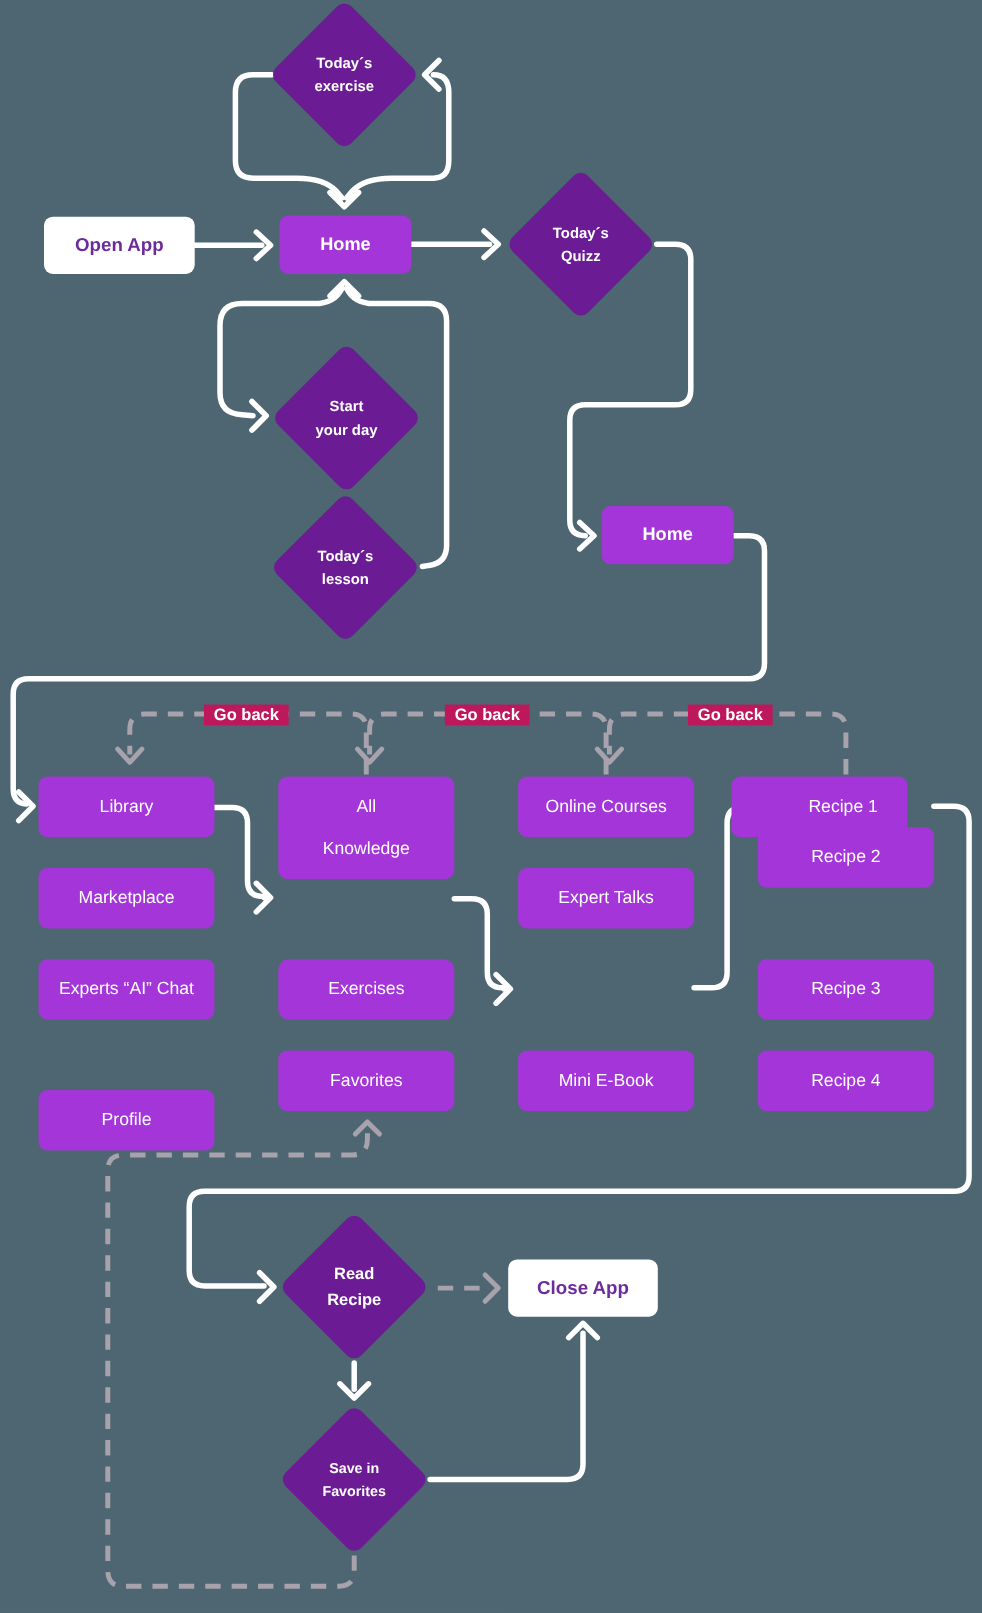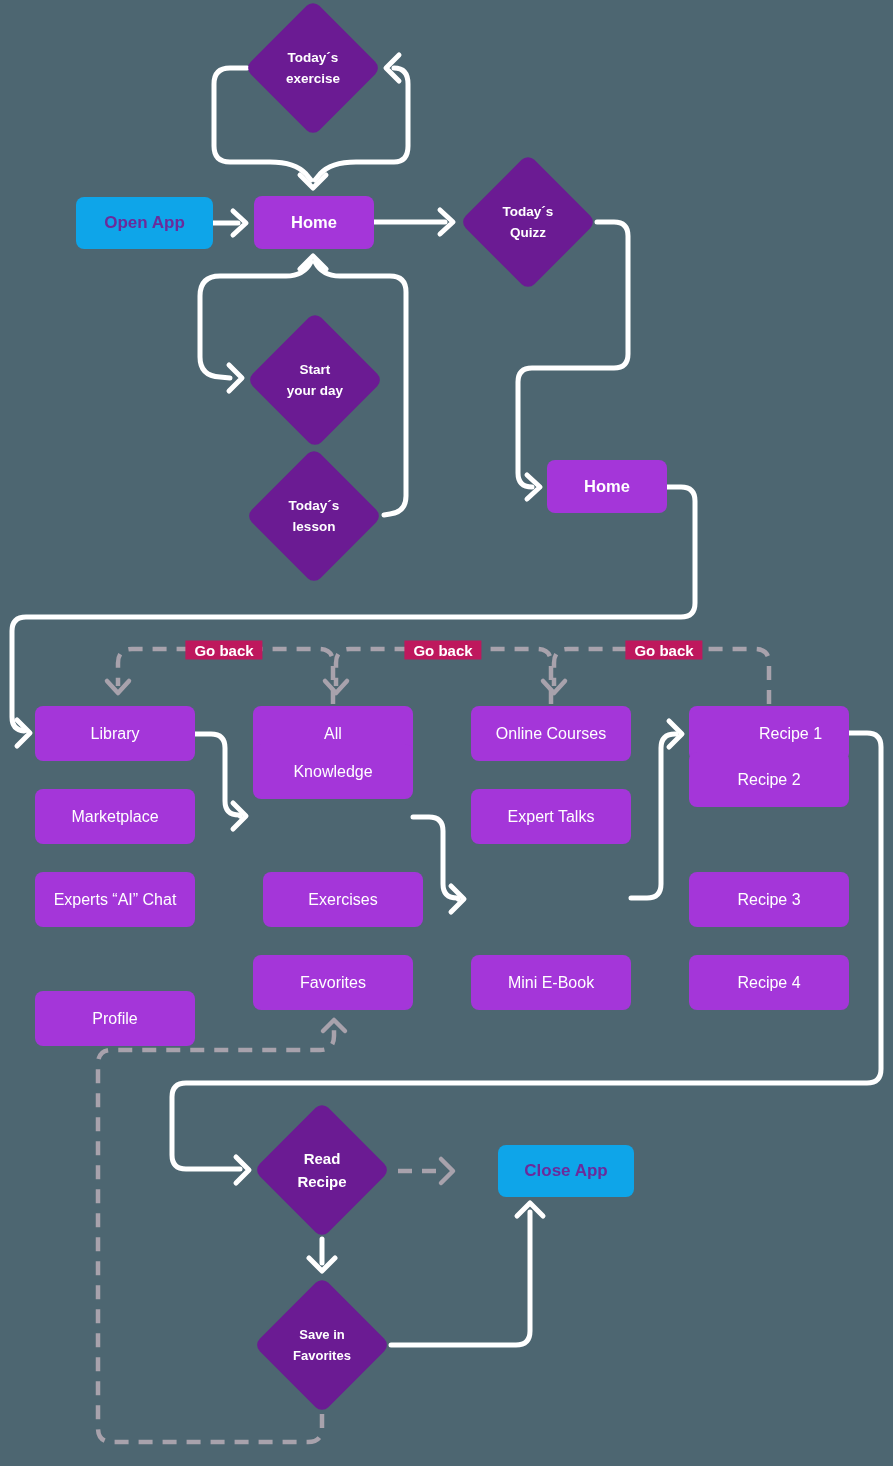--- a/index.html
+++ b/index.html
@@ -9,21 +9,21 @@
   .wires path{fill:none;}
   .w{stroke:#ffffff;stroke-width:5;stroke-linecap:round;stroke-linejoin:round;}
   .wc{stroke:#ffffff;stroke-width:5;stroke-linecap:round;stroke-linejoin:round;}
   .d{stroke:#a8a2ac;stroke-width:4.5;stroke-dasharray:14 10;stroke-linejoin:round;}
   .dc{stroke:#a8a2ac;stroke-width:4.5;stroke-linecap:round;stroke-linejoin:round;}
   .rect{position:absolute;border-radius:8px;display:flex;align-items:center;justify-content:center;
         color:#ffffff;box-sizing:border-box;}
   .action{background:#a436d9;}
   .grid{width:160px;height:55px;font-size:16px;font-weight:400;}
   .home{font-weight:700;font-size:16.5px;}
-  .terminal{background:#0ea5e9;color:#6b2b9b;font-weight:700;font-size:17px;margin-left:36px;}
+  .terminal{background:#ffffff;color:#6b2b9b;font-weight:700;font-size:17px;}
   .diamond{position:absolute;width:97px;height:97px;background:#6b1b93;border-radius:9px;
            transform:translate(-50%,-50%) rotate(45deg);}
   .dlabel{position:absolute;transform:translate(-50%,-50%);width:150px;text-align:center;
           color:#ffffff;font-weight:700;font-size:13.5px;line-height:21px;}
   .dlabel.big{font-size:15px;line-height:23px;}
   .dlabel.small{font-size:13px;line-height:21px;}
   .goback{position:absolute;transform:translate(-50%,-50%);color:#ffffff;font-size:15px;
           font-weight:600;background:#be185d;padding:1px 9px;white-space:nowrap;}
 </style>
 </head>
@@ -144,38 +144,38 @@
   <div class="rect action grid" style="left:35px;top:955px;margin-top:36px;">
     <span>Profile</span>
   </div>
 
   <div class="rect action grid" style="left:253px;top:706px;">
     <span>All</span>
   </div>
   <div class="rect action grid" style="left:253px;top:744px;">
     <span>Knowledge</span>
   </div>
-  <div class="rect action grid" style="left:263px;top:872px;">
+  <div class="rect action grid" style="left:253px;top:872px;border-radius:10px;">
     <span>Exercises</span>
   </div>
   <div class="rect action grid" style="left:253px;top:955px;">
     <span>Favorites</span>
   </div>
 
   <div class="rect action grid" style="left:471px;top:706px;">
     <span>Online Courses</span>
   </div>
   <div class="rect action grid" style="left:471px;top:789px;">
     <span>Expert Talks</span>
   </div>
   <div class="rect action grid" style="left:471px;top:955px;">
     <span>Mini E-Book</span>
   </div>
 
-  <div class="rect action grid" style="left:689px;top:706px;padding-left:43px;">
+  <div class="rect action grid" style="left:665px;top:706px;padding-left:43px;">
     <span>Recipe 1</span>
   </div>
   <div class="rect action grid" style="left:689px;top:752px;">
     <span>Recipe 2</span>
   </div>
   <div class="rect action grid" style="left:689px;top:872px;">
     <span>Recipe 3</span>
   </div>
   <div class="rect action grid" style="left:689px;top:955px;">
     <span>Recipe 4</span>

